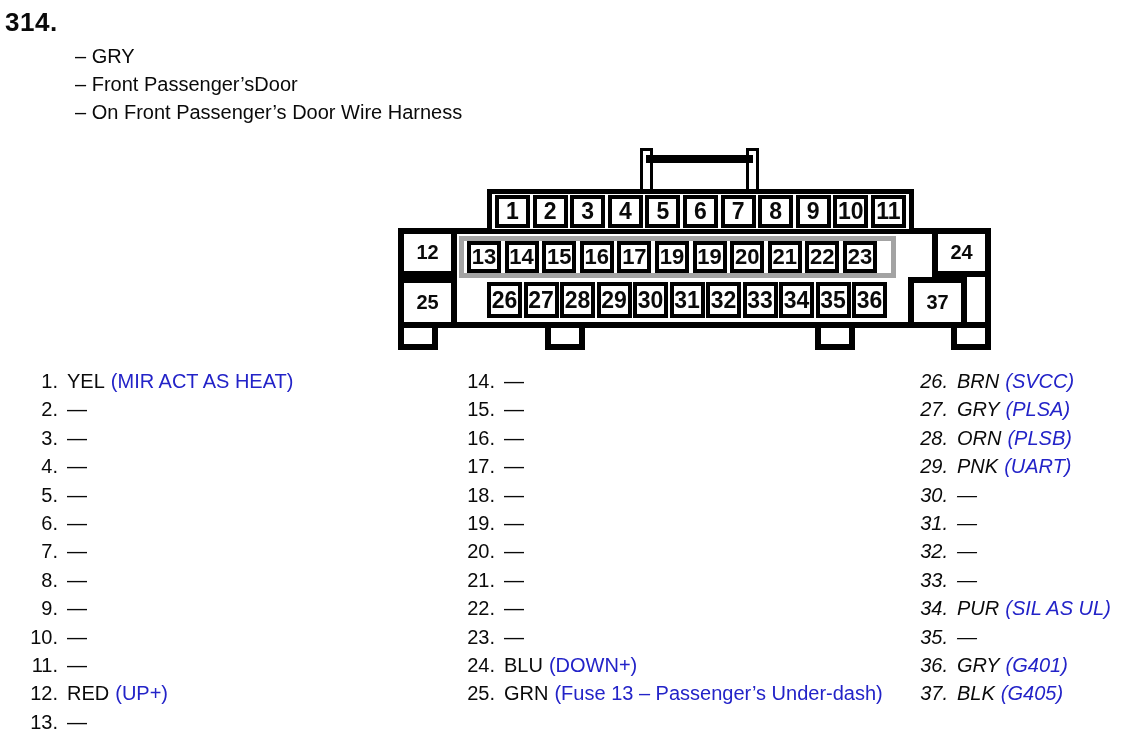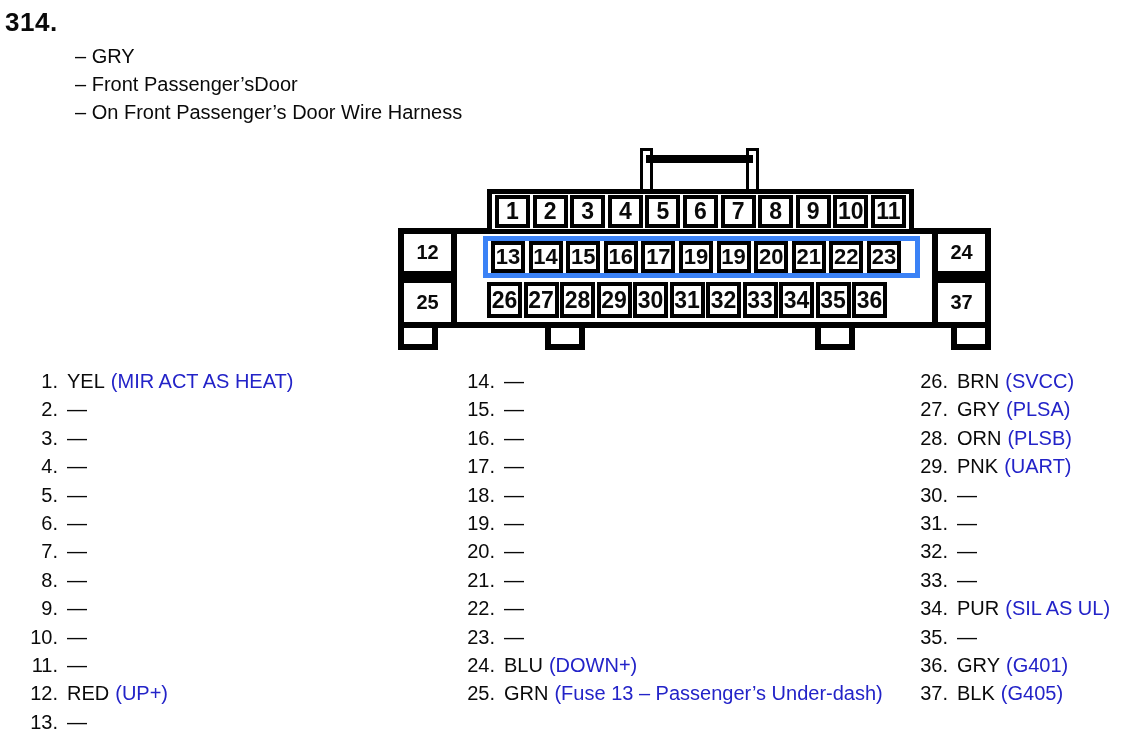--- a/index.html
+++ b/index.html
@@ -21,40 +21,40 @@
   .post-left  { left:640px; top:148px; }
   .post-right { left:746px; top:148px; }
   .handle-cross { left:646px; top:155px; width:107px; height:8px; background:#000; z-index:1; }
 
   .body-rect { left:398px; top:228px; width:593px; height:100px; border:6px solid #000; background:#fff; z-index:2; }
   .tab { top:320px; width:40px; height:30px; border:6px solid #000; background:#fff; z-index:1; }
   .tab1 { left:398px; } .tab2 { left:545px; } .tab3 { left:815px; } .tab4 { left:951px; }
 
   .top-row { left:487px; top:189px; width:427px; height:45px; border:5px solid #000; background:#fff; z-index:3;
              display:flex; justify-content:space-between; align-items:center; padding:0 3px; }
-  .inner-rect { left:459px; top:236px; width:437px; height:42px; border:5px solid #3b82f6; background:#fff; z-index:3;
-             display:flex; justify-content:space-between; align-items:center; padding:0 14px 0 3px;margin-left:24px; }
+  .inner-rect { left:459px; top:236px; width:437px; height:42px; border:5px solid #a3a3a3; background:#fff; z-index:3;
+             display:flex; justify-content:space-between; align-items:center; padding:0 14px 0 3px; }
   .row26 { left:487px; top:282px; width:400px; height:36px; z-index:3;
              display:flex; justify-content:space-between; }
 
   .pin-box { width:35px; height:33px; border:4px solid #000; background:#fff;
              font-weight:bold; font-size:23px; display:flex; align-items:center; justify-content:center; }
   .inner-rect .pin-box { width:34px; height:32px; font-size:22px; }
   .row26 .pin-box { height:36px; }
 
   .pin-corner { width:59px; height:49px; border:6px solid #000; background:#fff; z-index:4;
              font-weight:bold; font-size:20px; display:flex; align-items:center; justify-content:center; }
   .pin12 { left:398px; top:228px; }
   .pin25 { left:398px; top:277px; height:51px; }
   .pin24 { left:932px; top:228px; }
-  .pin37 { left:932px; top:277px; height:51px; }
+  .pin37 { left:908px; top:277px; height:51px; }
 
   
   .list-col { position:absolute; top:367px; font-size:20px; line-height:28.4px; }
-  .col1 { left:15px; } .col2 { left:450px; } .col3 { left:903px; }
+  .col1 { left:15px; } .col2 { left:450px; } .col3 { left:903px;font-style:italic; }
   .pin-row { white-space:nowrap; }
   .pin-num { display:inline-block; text-align:right; }
   .col1 .pin-num { width:43px; }
   .col2 .pin-num, .col3 .pin-num { width:45px; }
   .pin-wire { margin-left:9px; }
   .pin-note { margin-left:6px; color:var(--note-blue,#2323C8); }
 </style>
 </head>
 <body>
 

